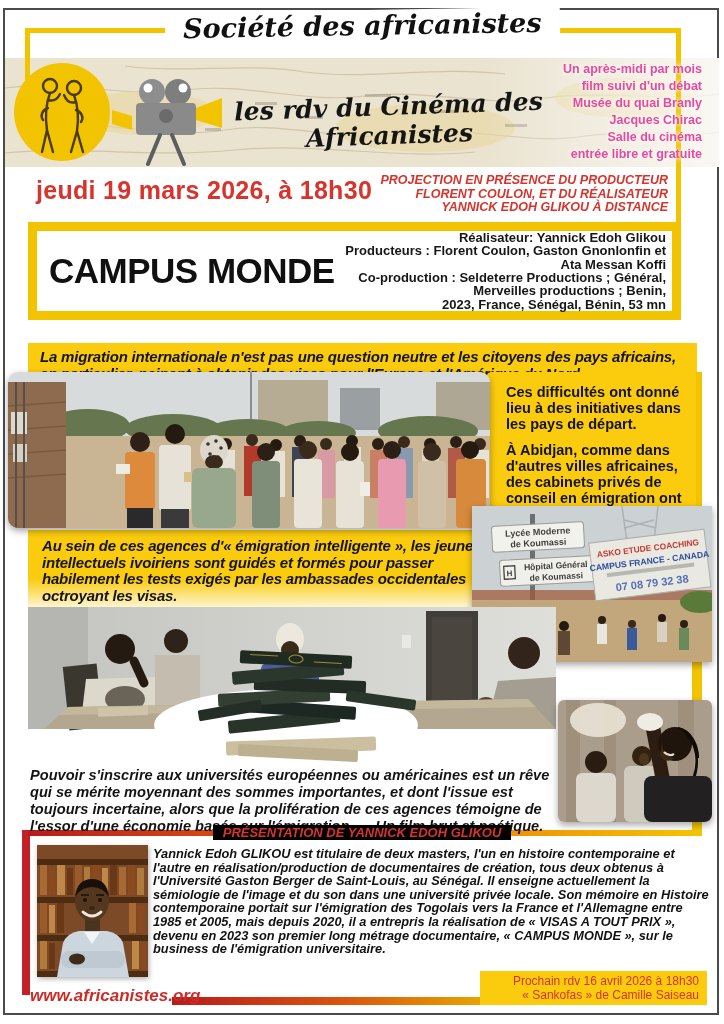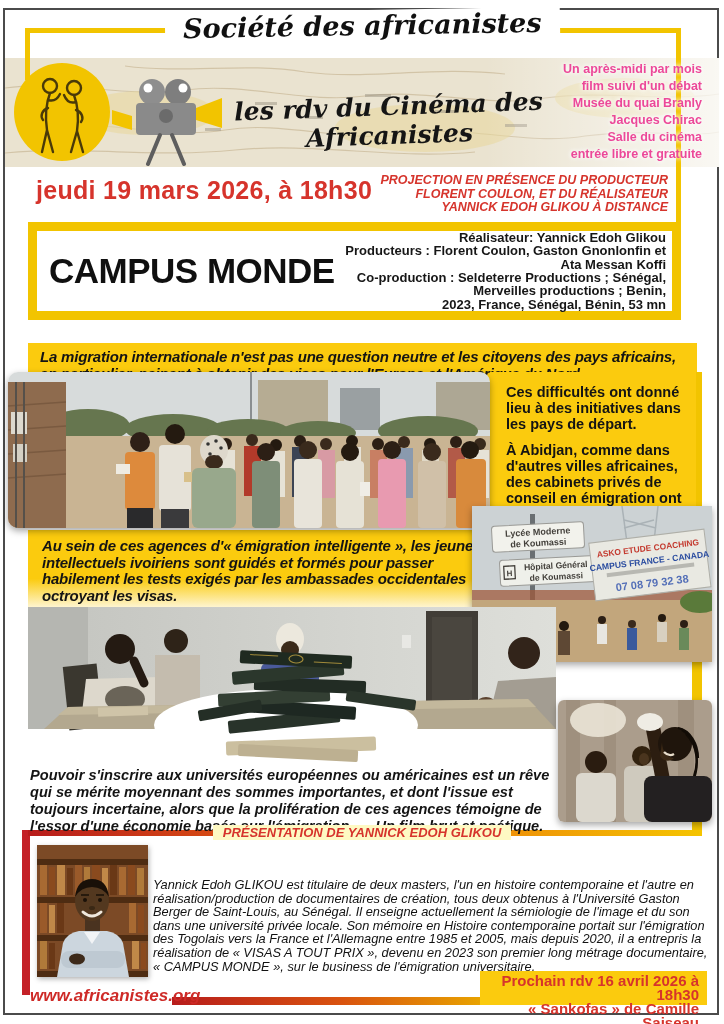--- a/index.html
+++ b/index.html
@@ -61,32 +61,32 @@
   .portrait-photo{left:37px;top:845px;width:111px;height:132px;overflow:hidden;z-index:2;
       box-shadow:1px 2px 5px rgba(0,0,0,.3);}
   
   .conclusion{left:30px;top:752px;width:536px;font-size:14.6px;font-weight:bold;font-style:italic;
       line-height:17.2px;color:var(--ink);z-index:3;}
   .conclusion .tagline{margin-left:22px;}
   
   .pres-bar{left:28px;top:830px;width:674px;height:6px;
       background:linear-gradient(90deg,#B71C1C 0%,#E8650F 45%,#F5C400 100%);z-index:2;}
   .pres-heading{left:0;right:0;top:823px;text-align:center;z-index:3;}
-  .pres-heading span{display:inline-block;background:#fef9c3;padding:0 10px;font-size:13px;
+  .pres-heading span{display:inline-block;background:#000000;padding:0 10px;font-size:13px;
       font-weight:bold;font-style:italic;color:var(--red);}
   
   .bio-left-bar{left:22px;top:830px;width:8px;height:165px;background:var(--dark-red);}
-  .bio-text{left:153px;top:847px;width:560px;font-size:12.8px;font-weight:normal;font-style:italic;
-      line-height:13.6px;color:#121212;margin-top:31px;}
+  .bio-text{left:153px;top:847px;width:560px;font-size:12.8px;font-weight:bold;font-style:italic;
+      line-height:13.6px;color:#121212;}
   
   .website{left:30px;top:986px;font-size:17px;font-weight:bold;font-style:italic;color:#CE2A27;z-index:3;}
   .footer-bar{left:172px;top:997px;width:308px;height:8px;
       background:linear-gradient(90deg,#B71C1C 0%,#D9530F 55%,#E8A200 100%);z-index:2;}
   .next-box{left:480px;top:971px;width:227px;height:34px;background:var(--band-yellow);
-      box-sizing:border-box;text-align:right;padding:3px 8px 0 0;font-size:15px;font-weight:bold;
+      box-sizing:border-box;text-align:right;padding:3px 8px 0 0;font-size:12px;font-weight:normal;
       line-height:14px;color:var(--red);z-index:3;}
   svg{display:block;}
   svg text{font-family:"Liberation Sans", sans-serif;}
 </style>
 </head>
 <body>
 
 <div id="page">
 
   <div class="abs page-border"></div>
@@ -181,21 +181,21 @@
     <div>FLORENT COULON, ET DU RÉALISATEUR</div>
     <div>YANNICK EDOH GLIKOU À DISTANCE</div>
   </div>
 
   <div class="abs campus-box">
     <div class="campus-title">CAMPUS MONDE</div>
     <div class="campus-credits">
       <div>Réalisateur: Yannick Edoh Glikou</div>
       <div>Producteurs : Florent Coulon, Gaston Gnonlonfin et</div>
       <div>Ata Messan Koffi</div>
-      <div>Co-production : Seldeterre Productions ; Sénégal,</div>
+      <div>Co-production : Seldeterre Productions ; Général,</div>
       <div>Merveilles productions ; Benin,</div>
       <div>2023, France, Sénégal, Bénin, 53 mn</div>
     </div>
   </div>
 
   <div class="abs intro-band">La migration internationale n'est pas une question neutre et les citoyens des pays africains, en particulier, peinent à obtenir des visas pour l'Europe et l'Amérique du Nord.</div>
 
   <div class="abs right-bar"></div>
 
   <div class="abs photo crowd-photo">

